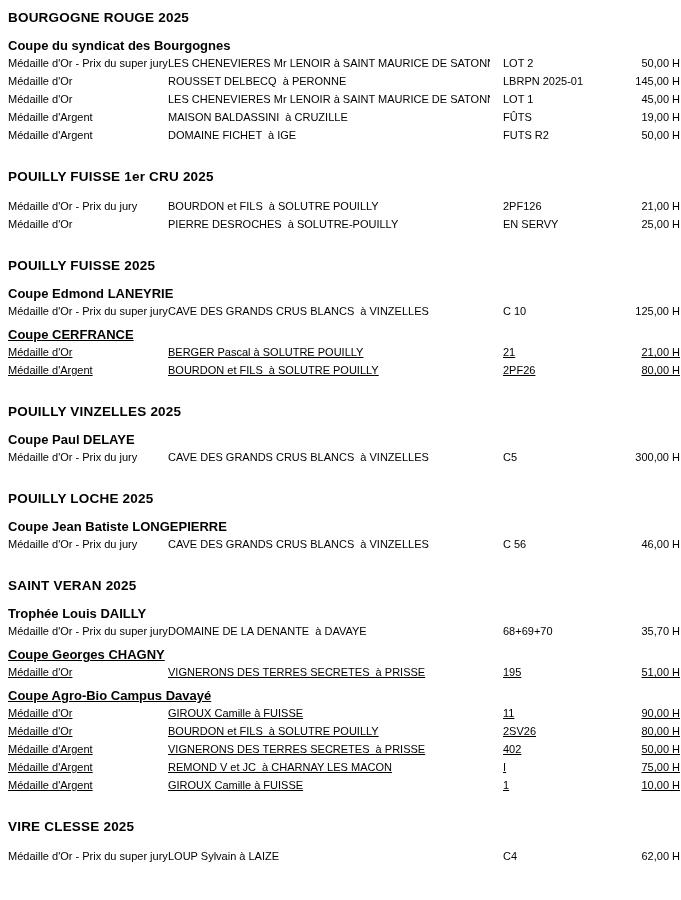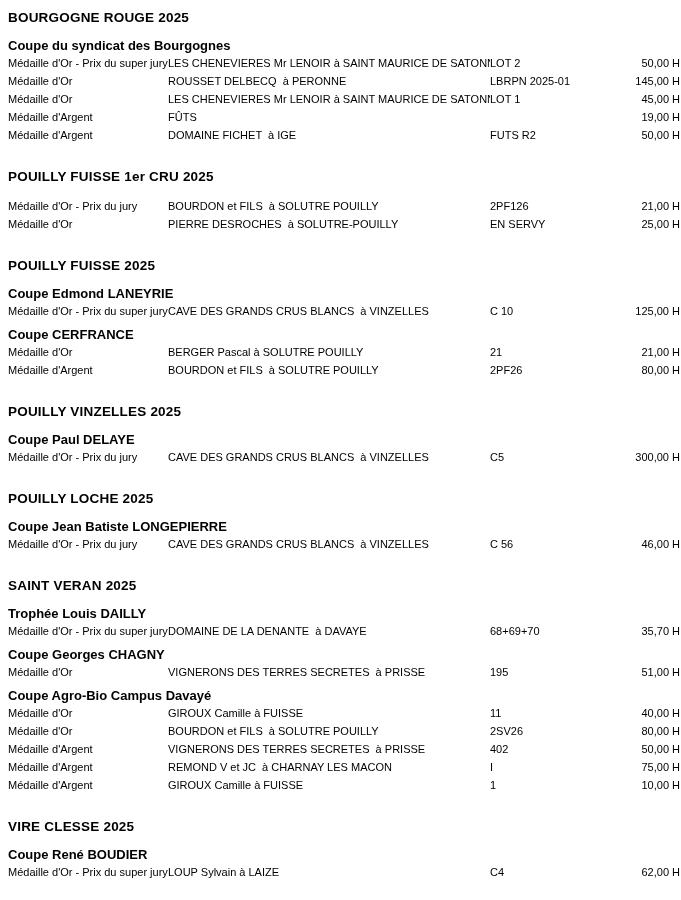--- a/index.html
+++ b/index.html
@@ -19,38 +19,38 @@
   }
   .section { margin: 0 0 26px 0; }
   .section-title {
     margin: 0 16px 13px 0;
     font-size: 13.5px;
     font-weight: bold;
     line-height: 14px;
     letter-spacing: 0.2px;
     white-space: pre;
   }
-  .group + .group { margin-top: 7px; }
+  .group + .group { margin-top: 7px; text-decoration: underline; }
   .group-header {
     font-size: 13px;
     font-weight: bold;
     line-height: 16px;
     white-space: pre;
   }
   .row {
     display: flex;
     align-items: flex-end;
     height: 18px;
     font-size: 11px;
     line-height: 18px;
   }
   .cell { white-space: pre; overflow: hidden; }
   .cell.medal    { flex: 0 0 160px; }
   .cell.producer { flex: 0 0 322px; }
-  .cell.lot      { flex: 0 0 95px; }
+  .cell.lot      { flex: 0 0 95px; margin-left: 13px; }
   .cell.volume   { flex: 1 1 auto; text-align: right; margin-top: 18px; }
 </style>
 </head>
 <body>
 
 <div class="page">
 
   <div class="section">
     <h2 class="section-title">BOURGOGNE ROUGE 2025</h2>
     <div class="group">
@@ -68,20 +68,21 @@
         <span class="cell volume">145,00 H</span>
       </div>
       <div class="row">
         <span class="cell medal">Médaille d'Or</span>
         <span class="cell producer">LES CHENEVIERES Mr LENOIR à SAINT MAURICE DE SATONN</span>
         <span class="cell lot">LOT 1</span>
         <span class="cell volume">45,00 H</span>
       </div>
       <div class="row">
         <span class="cell medal">Médaille d'Argent</span>
+        <span class="cell producer">MAISON BALDASSINI  à CRUZILLE</span>
         <span class="cell lot">FÛTS</span>
         <span class="cell volume">19,00 H</span>
       </div>
       <div class="row">
         <span class="cell medal">Médaille d'Argent</span>
         <span class="cell producer">DOMAINE FICHET  à IGE</span>
         <span class="cell lot">FUTS R2</span>
         <span class="cell volume">50,00 H</span>
       </div>
     </div>
@@ -178,21 +179,21 @@
         <span class="cell lot">195</span>
         <span class="cell volume">51,00 H</span>
       </div>
     </div>
     <div class="group">
       <div class="group-header">Coupe Agro-Bio Campus Davayé</div>
       <div class="row">
         <span class="cell medal">Médaille d'Or</span>
         <span class="cell producer">GIROUX Camille à FUISSE</span>
         <span class="cell lot">11</span>
-        <span class="cell volume">40,00 H</span>
+        <span class="cell volume">90,00 H</span>
       </div>
       <div class="row">
         <span class="cell medal">Médaille d'Or</span>
         <span class="cell producer">BOURDON et FILS  à SOLUTRE POUILLY</span>
         <span class="cell lot">2SV26</span>
         <span class="cell volume">80,00 H</span>
       </div>
       <div class="row">
         <span class="cell medal">Médaille d'Argent</span>
         <span class="cell producer">VIGNERONS DES TERRES SECRETES  à PRISSE</span>
@@ -210,21 +211,20 @@
         <span class="cell producer">GIROUX Camille à FUISSE</span>
         <span class="cell lot">1</span>
         <span class="cell volume">10,00 H</span>
       </div>
     </div>
   </div>
 
   <div class="section">
     <h2 class="section-title">VIRE CLESSE 2025</h2>
     <div class="group">
-      <div class="group-header">Coupe René BOUDIER</div>
       <div class="row">
         <span class="cell medal">Médaille d'Or - Prix du super jury</span>
         <span class="cell producer">LOUP Sylvain à LAIZE</span>
         <span class="cell lot">C4</span>
         <span class="cell volume">62,00 H</span>
       </div>
     </div>
   </div>
 
 </div>

